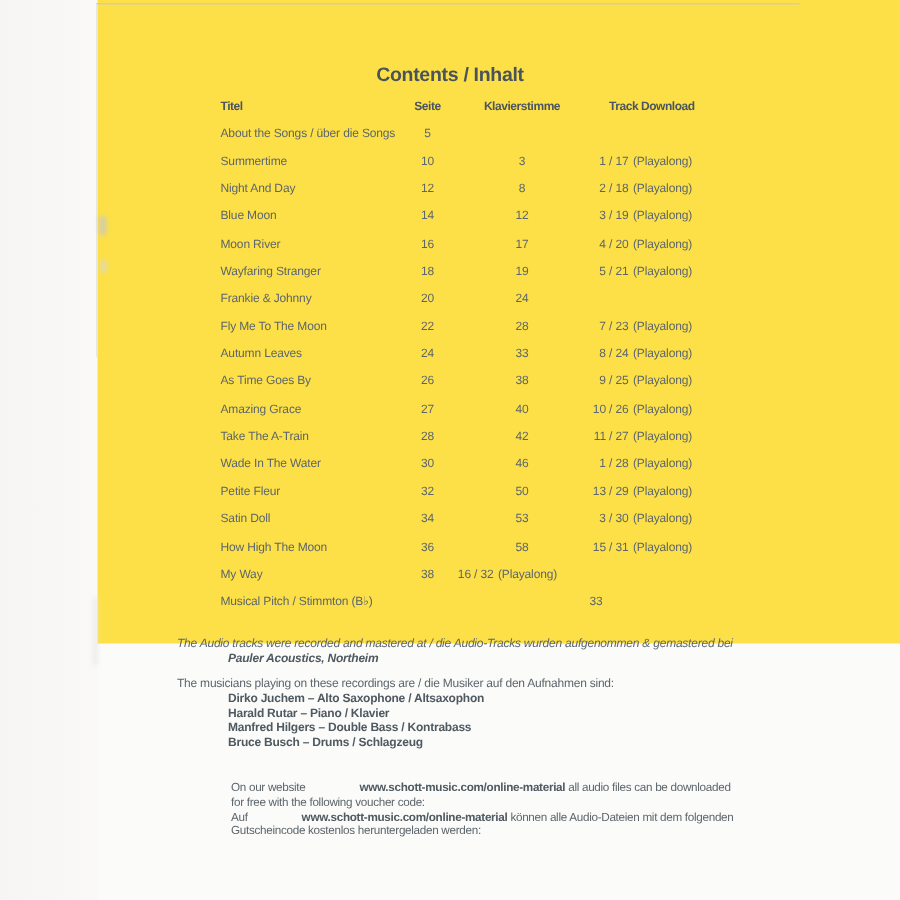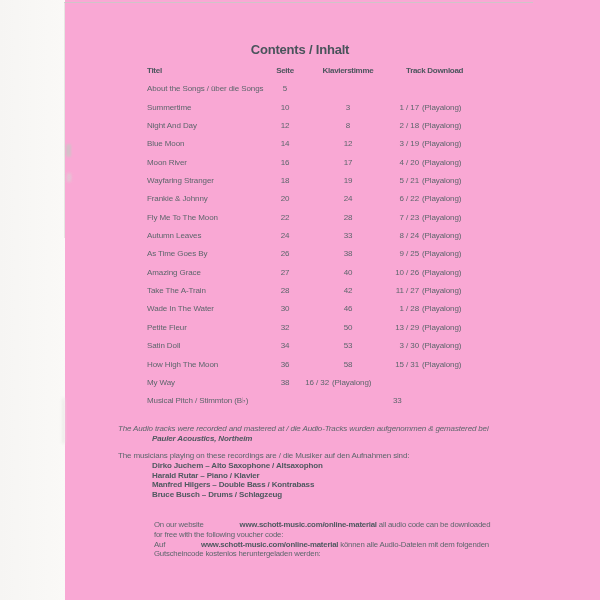--- a/index.html
+++ b/index.html
@@ -2,21 +2,21 @@
 <html><head>
 <meta charset="utf-8">
 <style>
   html,body{margin:0;padding:0;}
   body{
     width:600px;height:600px;overflow:hidden;
     background:#fbfbfa;
     font-family:"Liberation Sans",sans-serif;
     -webkit-font-smoothing:antialiased;
   }
-  .page{position:relative;width:600px;height:600px;background:#f9a8d4;}
+  .page{position:relative;width:600px;height:429px;background:#fde047;}
 
   
   .scan-strip{position:absolute;left:0;top:0;width:65px;height:600px;
     background:linear-gradient(to right,#f6f5f3,#faf9f7);}
   .scan-top-line{position:absolute;left:64px;top:2px;width:469px;height:1px;
     background:#c9c9c7;opacity:.85;}
   .scan-left-line{position:absolute;left:64px;top:3px;width:1px;height:235px;
     background:#e7e6e3;}
   .smudge{position:absolute;border-radius:2px;}
   .smudge-1{left:66px;top:144px;width:5px;height:13px;background:#c9c8c5;filter:blur(1.3px);opacity:.75;}
@@ -110,21 +110,20 @@
       <span class="cell-titel">Wayfaring Stranger</span>
       <span class="cell-seite">18</span>
       <span class="cell-klavier">19</span>
       <span class="cell-track"><span class="track-num">5 / 21</span><span>(Playalong)</span></span>
     </div>
 
     <div class="toc-row">
       <span class="cell-titel">Frankie &amp; Johnny</span>
       <span class="cell-seite">20</span>
       <span class="cell-klavier">24</span>
-      <span class="cell-track"><span class="track-num">6 / 22</span><span>(Playalong)</span></span>
     </div>
 
     <div class="toc-row">
       <span class="cell-titel">Fly Me To The Moon</span>
       <span class="cell-seite">22</span>
       <span class="cell-klavier">28</span>
       <span class="cell-track"><span class="track-num">7 / 23</span><span>(Playalong)</span></span>
     </div>
 
     <div class="toc-row">
@@ -205,19 +204,19 @@
 
   <p class="note note-musicians">
     <span>The musicians playing on these recordings are / die Musiker auf den Aufnahmen sind:</span><br>
     <span class="bold-line">Dirko Juchem – Alto Saxophone / Altsaxophon</span><br>
     <span class="bold-line">Harald Rutar – Piano / Klavier</span><br>
     <span class="bold-line">Manfred Hilgers – Double Bass / Kontrabass</span><br>
     <span class="bold-line">Bruce Busch – Drums / Schlagzeug</span>
   </p>
 
   <p class="note note-voucher">
-    <span>On our website </span><b>www.schott-music.com/online-material</b><span> all audio code can be downloaded</span><br>
+    <span>On our website </span><b>www.schott-music.com/online-material</b><span> all audio files can be downloaded</span><br>
     <span>for free with the following voucher code:</span><br>
     <span>Auf </span><b>www.schott-music.com/online-material</b><span> können alle Audio-Dateien mit dem folgenden</span><br>
     <span>Gutscheincode kostenlos heruntergeladen werden:</span>
   </p>
 
 </div>
 
 </body></html>

